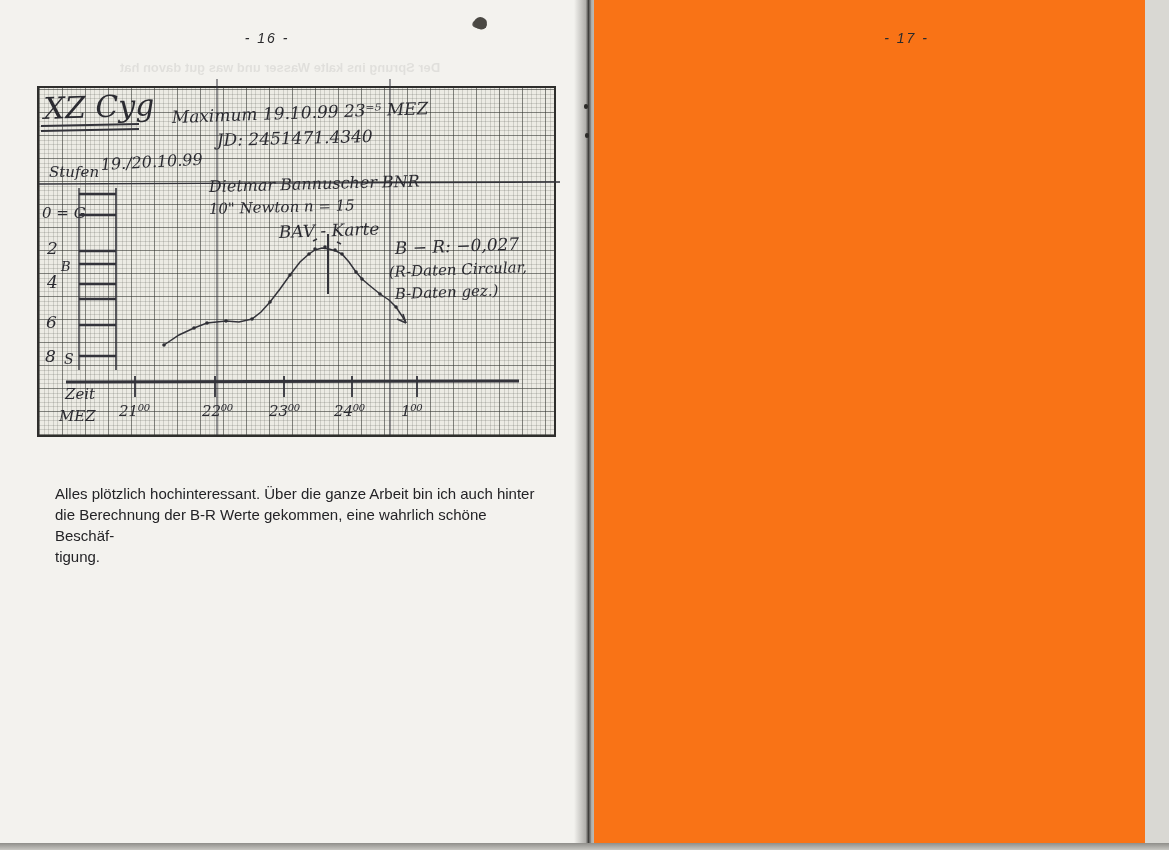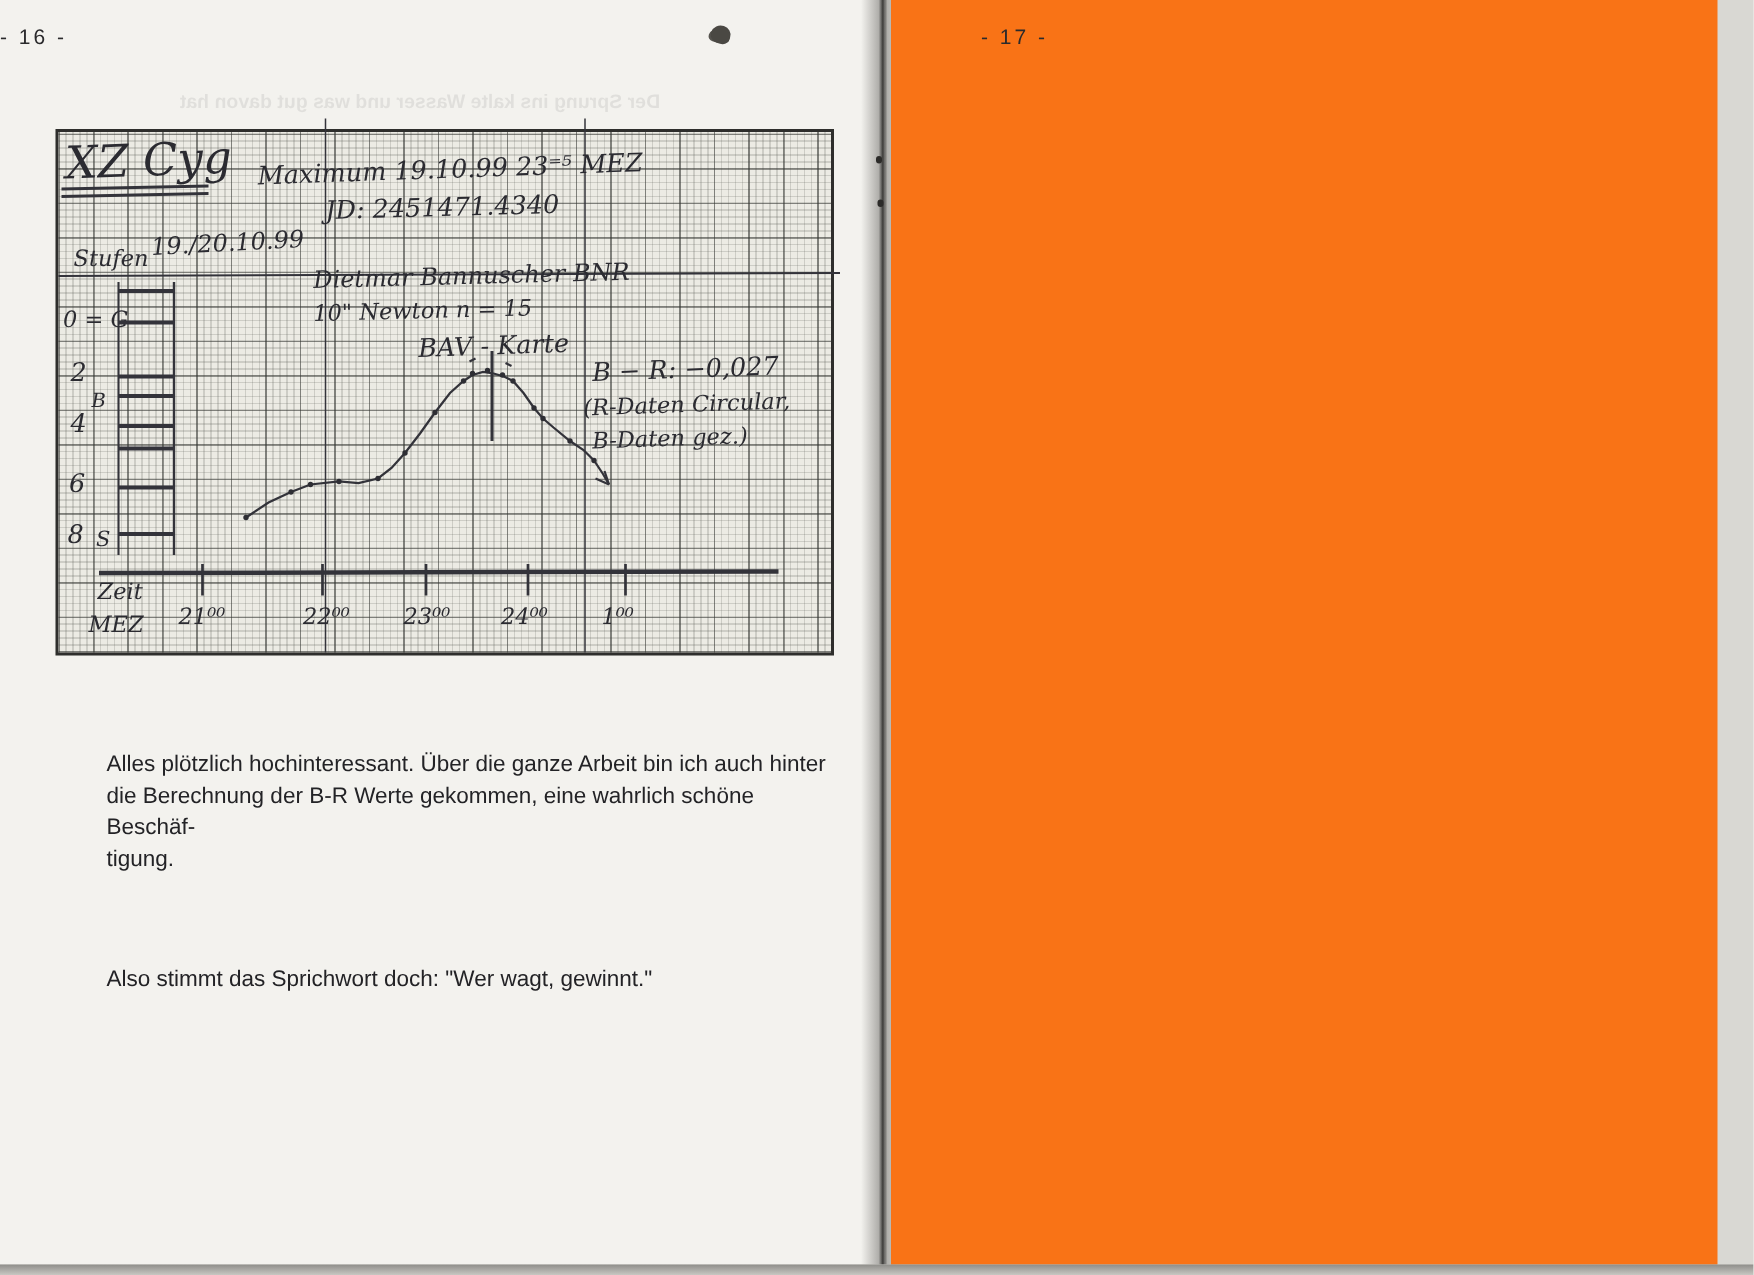--- a/index.html
+++ b/index.html
@@ -15,21 +15,21 @@
   .gutter{
     position:absolute;left:574px;top:0;width:28px;height:843px;
     background:linear-gradient(90deg,rgba(0,0,0,0) 0%,rgba(50,48,45,.35) 42%,rgba(15,14,12,.8) 52%,rgba(60,58,55,.25) 63%,rgba(0,0,0,0) 100%);
   }
   .staple{position:absolute;width:4px;height:5px;background:#2c2b29;border-radius:2px;}
   .bottom-shadow{
     position:absolute;left:0;top:843px;width:1169px;height:7px;
     background:linear-gradient(180deg,#8f8e8a,#c8c7c2);
   }
   .pagenum{
-    position:absolute;top:16px;font-size:14px;letter-spacing:2px;color:#2a2a2c;text-align:left;
+    position:absolute;top:30px;font-size:14px;letter-spacing:2px;color:#2a2a2c;text-align:center;font-style:italic;
   }
   .pagenum-left{left:0;width:534px;}
   .pagenum-right{left:60px;width:505px;}
   .smudge{
     position:absolute;left:474px;top:17px;width:13px;height:12px;background:#4a4843;
     border-radius:60% 55% 45% 50%;transform:rotate(18deg);
     box-shadow:-3px 2px 0 -2px #55534e, 3px 1px 0 -3px #3c3a36;
   }
   .ghost{
     position:absolute;left:0;top:60px;width:560px;text-align:center;
@@ -45,21 +45,21 @@
       repeating-linear-gradient(90deg,rgba(50,52,48,.5) 0 1px,transparent 1px 23px),
       repeating-linear-gradient(0deg,rgba(50,52,48,.5) 0 1px,transparent 1px 23px),
       repeating-linear-gradient(90deg,rgba(95,97,90,.22) 0 1px,transparent 1px 4.6px),
       repeating-linear-gradient(0deg,rgba(95,97,90,.22) 0 1px,transparent 1px 4.6px);
   }
   .chart svg{overflow:visible;display:block;}
   .hand{font-family:"DejaVu Serif",serif;font-style:italic;fill:#2b2b31;}
   .ink{stroke:#33333a;fill:none;}
   
   .lp{
-    position:absolute;left:55px;width:485px;margin:16px;
+    position:absolute;left:55px;width:485px;margin:0;
     font-size:15px;line-height:21px;color:#232326;white-space:pre-line;
   }
 </style>
 </head>
 <body>
 
 <div class="page page-left">
   <div class="pagenum pagenum-left">- 16 -</div>
   <div class="ghost">Der Sprung ins kalte Wasser und was gut davon hat</div>
 
@@ -156,21 +156,20 @@
 
       <text class="hand" x="356" y="166" font-size="17" transform="rotate(-2 356 166)">B − R: −0,027</text>
       <text class="hand" x="350" y="189" font-size="15" transform="rotate(-2 350 189)">(R-Daten Circular,</text>
       <text class="hand" x="356" y="211" font-size="15" transform="rotate(-2 356 211)">B-Daten gez.)</text>
     </svg>
   </div>
 
   <p class="lp" style="top:483px">Alles plötzlich hochinteressant. Über die ganze Arbeit bin ich auch hinter
 die Berechnung der B-R Werte gekommen, eine wahrlich schöne Beschäf-
 tigung.</p>
-  <p class="lp" style="top:626px">Also stimmt das Sprichwort doch: "Wer wagt, gewinnt."</p>
   <div class="smudge"></div>
 </div>
 
 <div class="gutter">
   <div class="staple" style="left:10px;top:104px"></div>
   <div class="staple" style="left:11px;top:133px"></div>
 </div>
 
 <div class="page page-right">
   <div class="pagenum pagenum-right">- 17 -</div>

